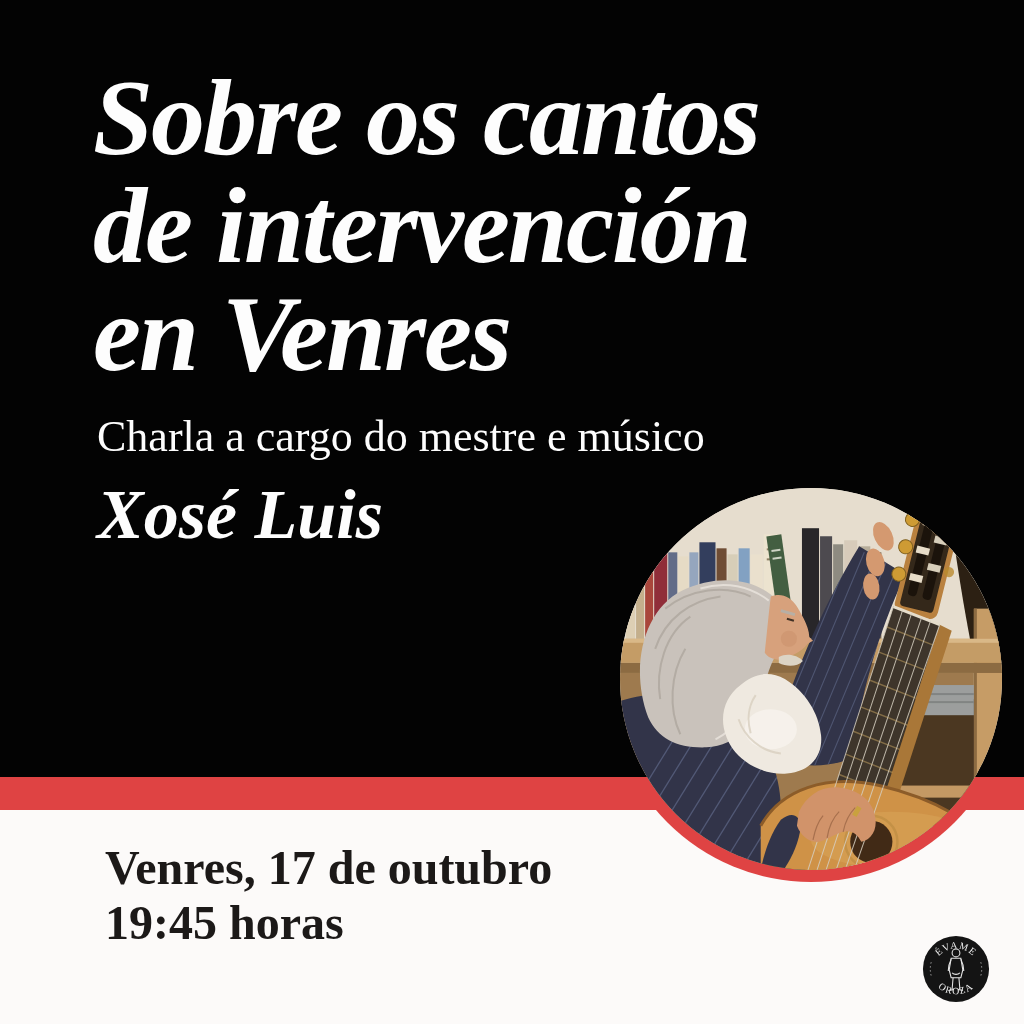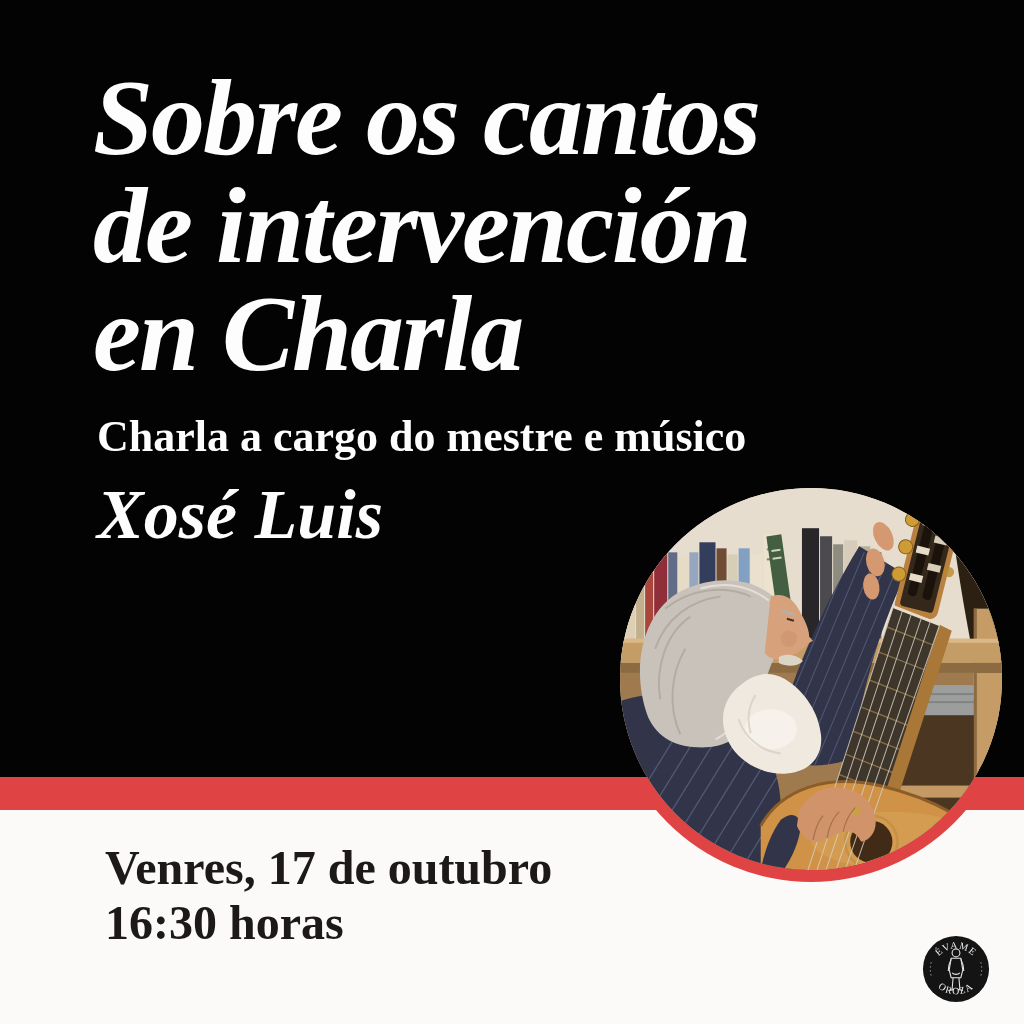--- a/index.html
+++ b/index.html
@@ -25,21 +25,21 @@
   }
   .photo svg{display:block;width:100%;height:100%;}
   .title{
     position:absolute;left:93px;top:64px;margin:0;z-index:5;
     color:#fdfdfd;font-style:italic;font-weight:700;
     font-size:108px;line-height:108px;letter-spacing:-2px;white-space:nowrap;
   }
   .title .tline{display:block;}
   .subtitle{
     position:absolute;left:97px;top:412px;z-index:5;
-    color:#fdfdfd;font-weight:700;font-size:44px;line-height:50px;white-space:nowrap;
+    color:#fdfdfd;font-weight:400;font-size:44px;line-height:50px;white-space:nowrap;
   }
   .speaker{
     position:absolute;left:97px;top:466px;z-index:5;
     color:#fdfdfd;font-weight:700;font-size:70px;line-height:97px;white-space:nowrap;font-style:italic;
   }
   .speaker .sline{display:block;}
   .details{
     position:absolute;left:105px;top:840px;z-index:5;
     color:#1c1918;font-weight:700;font-size:48px;line-height:55px;white-space:nowrap;
   }
@@ -208,32 +208,32 @@
         <rect x="233" y="317" width="5" height="10" fill="#caa33f" transform="rotate(30 236 322)"></rect>
       </g>
 
       <rect x="0" y="0" width="380" height="380" fill="#c08a50" opacity="0.05"></rect>
     </svg>
   </div>
 
   <h1 class="title">
     <span class="tline">Sobre os cantos</span>
     <span class="tline">de intervención</span>
-    <span class="tline">en Charla</span>
+    <span class="tline">en Venres</span>
   </h1>
 
   <div class="subtitle">Charla a cargo do mestre e músico</div>
 
   <div class="speaker">
     <span class="sline">Xosé Luis</span>
   </div>
 
   <div class="details">
     <div>Venres, 17 de outubro</div>
-    <div>16:30 horas</div>
+    <div>19:45 horas</div>
   </div>
 
   <div class="logo">
     <svg viewBox="0 0 72 72" aria-hidden="true">
       <circle cx="36" cy="36" r="34" fill="#141414"></circle>
       <path id="logoArcTop" d="M 12,39 A 24,24 0 0 1 60,39" fill="none"></path>
       <path id="logoArcBottom" d="M 8,34 A 28,28 0 0 0 64,34" fill="none"></path>
       <path d="M10.5,29 A26,26 0 0 0 10.5,43" fill="none" stroke="#cfcfcf" stroke-width="0.9" stroke-dasharray="1.5 2.6" opacity="0.85"></path>
       <path d="M61.5,29 A26,26 0 0 1 61.5,43" fill="none" stroke="#cfcfcf" stroke-width="0.9" stroke-dasharray="1.5 2.6" opacity="0.85"></path>
       <text font-family="Liberation Serif, serif" font-size="10" fill="#f0f0f0" letter-spacing="1.2" text-anchor="middle">

